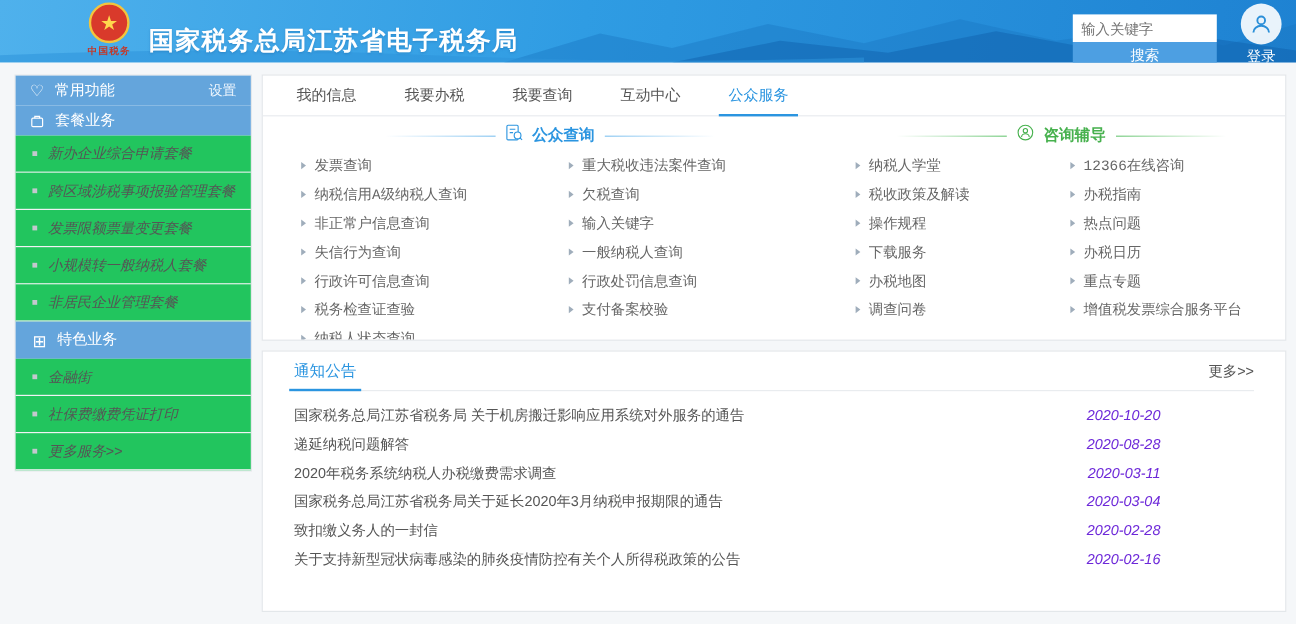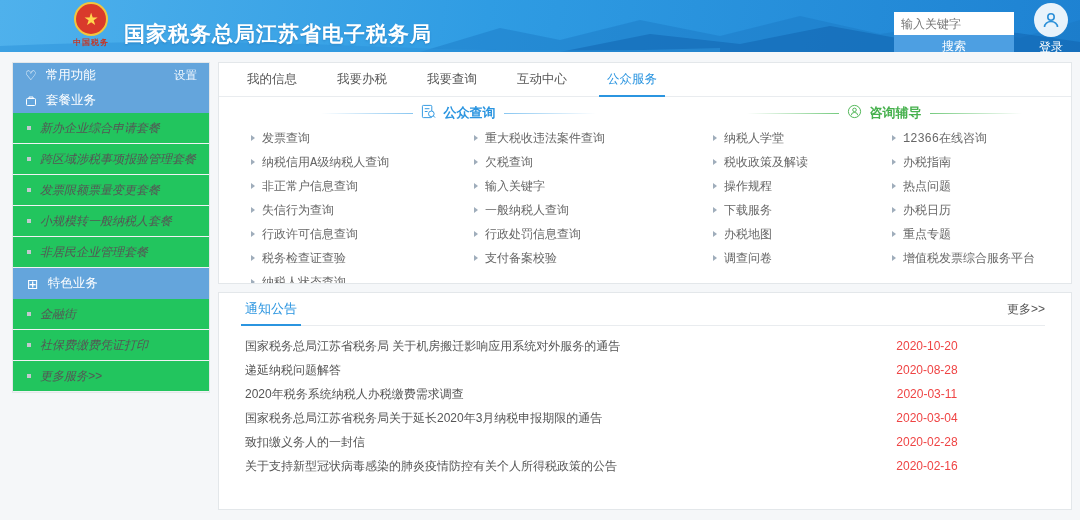--- a/index.html
+++ b/index.html
@@ -73,21 +73,21 @@
   .notice-title { color: #2b95e0; font-size: 13px; height: 100%; display: flex; align-items: center; position: relative; cursor: pointer; }
   .notice-title::after { content: ""; position: absolute; left: -4px; right: -4px; bottom: -1px; height: 2px; background: #2b95e0; }
   .notice-more { margin-left: auto; font-size: 12px; color: #555; cursor: pointer; }
   .notice-tabs { display: flex; gap: 36px; padding: 11px 2px 0; font-size: 12px; }
   .ntab { color: #555; position: relative; padding-bottom: 7px; cursor: pointer; }
   .ntab.active { color: #2b95e0; }
   .ntab.active::after { content: ""; position: absolute; left: 0; right: 0; bottom: 0; height: 2px; background: #a5d7f6; }
   .notice-list { list-style: none; margin-top: 8px; }
   .notice-row { display: flex; align-items: center; height: 24px; font-size: 12px; }
   .n-title { color: #555; flex: 1; white-space: nowrap; overflow: hidden; text-overflow: ellipsis; cursor: pointer; }
-  .n-date { color: #ef4444; width: 80px; flex: 0 0 auto; margin-right: 78px; text-align: center; }
+  .n-date { color: #6d28d9; width: 80px; flex: 0 0 auto; margin-right: 78px; text-align: right; font-style: italic; }
 </style>
 </head>
 <body>
 
 <div class="page">
 
   <header class="top-header">
     <svg class="mountains" viewBox="0 0 1080 52" preserveAspectRatio="none">
       <path d="M420,52 L500,28 L560,40 L640,20 L720,36 L800,16 L880,34 L950,24 L1020,38 L1080,20 L1080,52 Z" fill="#1a77c4" opacity="0.45"></path>
       <path d="M560,52 L650,34 L740,44 L830,26 L930,44 L1010,32 L1080,42 L1080,52 Z" fill="#0f62ae" opacity="0.5"></path>

